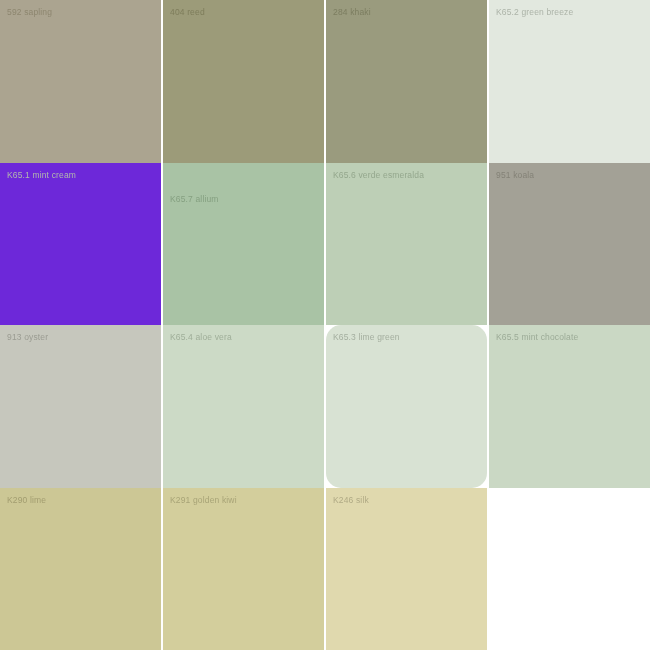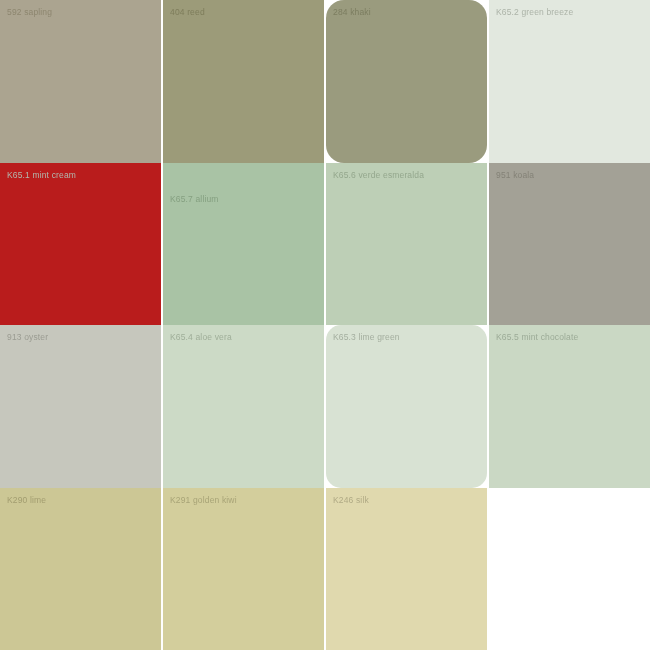--- a/index.html
+++ b/index.html
@@ -47,27 +47,27 @@
 </head>
 <body>
 
 <div id="palette-grid" style="background: rgb(255, 255, 255); grid-template-columns: repeat(4, 1fr); grid-template-rows: repeat(4, 1fr);">
     <div class="swatch" style="background: rgb(171, 164, 144);">
       <span class="swatch-label" style="color: rgb(141, 134, 111);">592 sapling</span>
     </div>
     <div class="swatch" style="background: rgb(156, 155, 121);">
       <span class="swatch-label" style="color: rgb(126, 125, 91);">404 reed</span>
     </div>
-    <div class="swatch" style="background: rgb(154, 155, 126); border-radius: 18px;">
+    <div class="swatch" style="background: rgb(154, 155, 126);">
       <span class="swatch-label" style="color: rgb(124, 125, 96);">284 khaki</span>
     </div>
     <div class="swatch" style="background: rgb(226, 232, 223);">
       <span class="swatch-label" style="color: rgb(172, 179, 168);">K65.2 green breeze</span>
     </div>
-    <div class="swatch" style="background: #b91c1c;">
+    <div class="swatch" style="background: #6d28d9;">
       <span class="swatch-label" style="color: rgb(179, 184, 174);">K65.1 mint cream</span>
     </div>
     <div class="swatch" style="background: rgb(169, 195, 165);">
       <span class="swatch-label" style="color: rgb(133, 160, 129); margin-top: 24px;">K65.7 allium</span>
     </div>
     <div class="swatch" style="background: rgb(189, 207, 182);">
       <span class="swatch-label" style="color: rgb(148, 167, 141); text-align: right;">K65.6 verde esmeralda</span>
     </div>
     <div class="swatch" style="background: rgb(163, 161, 150);">
       <span class="swatch-label" style="color: rgb(132, 130, 119);">951 koala</span>

